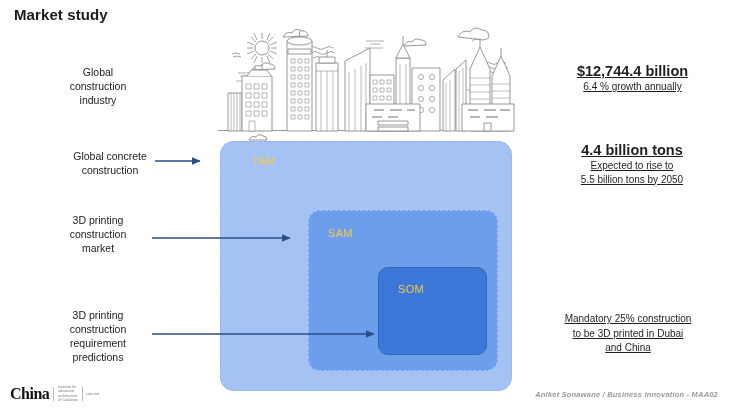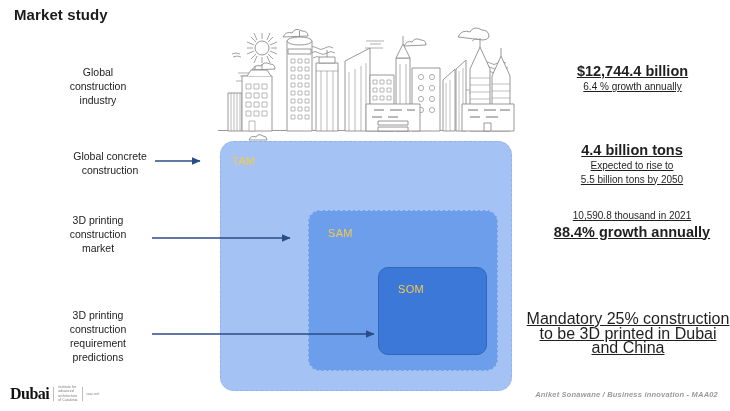--- a/index.html
+++ b/index.html
@@ -59,21 +59,21 @@
   }
   .stat-sub {
     font-size: 10px;
     line-height: 13.5px;
     white-space: pre-line;
   }
   #stat-construction { left: 540px; top: 62px;  width: 185px; }
   #stat-concrete     { left: 536px; top: 141px; width: 192px; }
   #stat-printing     { left: 534px; top: 209px; width: 196px; }
   #stat-mandate      { left: 526px; top: 312px; width: 204px; }
-  #stat-mandate .stat-sub { font-size: 16px; line-height: 14.5px; }
+  #stat-mandate .stat-sub { font-size: 10px; line-height: 14.5px; }
 
   
   .market-box {
     position: absolute;
     box-sizing: border-box;
   }
   #box-tam {
     left: 220px;  top: 141px;
     width: 292px; height: 250px;
     background: #a4c2f4;
@@ -93,21 +93,21 @@
     background: #3c78d8;
     border: 1.5px solid #3166b8;
     border-radius: 10px;
   }
   .box-label {
     position: absolute;
     font-size: 11px;
     color: #f7c948;
     letter-spacing: 0.3px;
   }
-  #label-tam { left: 232px; top: 155px; }
+  #label-tam { left: 252px; top: 155px; }
   #label-sam { left: 328px; top: 227px; }
   #label-som { left: 398px; top: 283px; }
 
   
   #arrows-layer, #city-layer {
     position: absolute;
     left: 0; top: 0;
     width: 730px; height: 411px;
     pointer-events: none;
   }
@@ -418,33 +418,29 @@
     <div class="stat-strong">$12,744.4 billion</div>
     <div class="stat-sub">6.4 % growth annually</div>
   </div>
 
   <div class="stat-block" id="stat-concrete">
     <div class="stat-strong">4.4 billion  tons</div>
     <div class="stat-sub">Expected to rise to
 5.5 billion tons by 2050</div>
   </div>
 
-  <div class="stat-block" id="stat-printing">
-    <div class="stat-sub">10,590.8 thousand in 2021</div>
-    <div class="stat-strong">88.4% growth annually</div>
-  </div>
 
   <div class="stat-block" id="stat-mandate">
     <div class="stat-sub">Mandatory 25% construction
 to be 3D printed in Dubai
 and China</div>
   </div>
 
   <div id="logo">
-    <div id="logo-mark">Dubai</div>
+    <div id="logo-mark">China</div>
     <div class="logo-rule"></div>
     <div class="logo-fine">institute for
 advanced
 architecture
 of Catalonia</div>
     <div class="logo-rule"></div>
     <div id="logo-site">iaac.net</div>
   </div>
 
   <div id="credit">Aniket Sonawane / Business innovation - MAA02</div>

